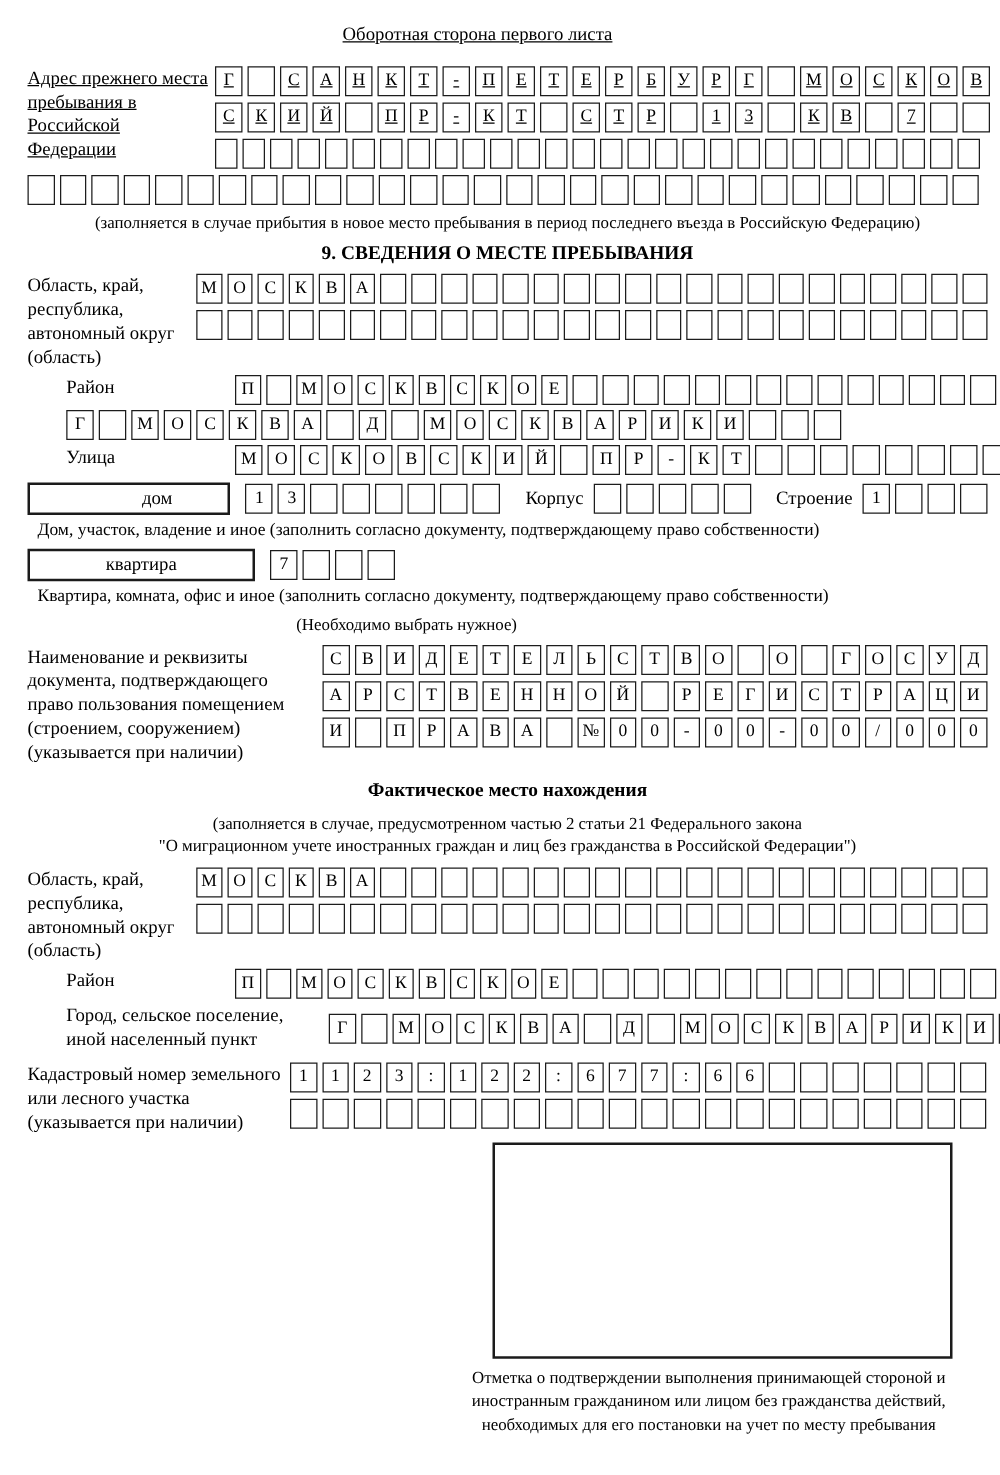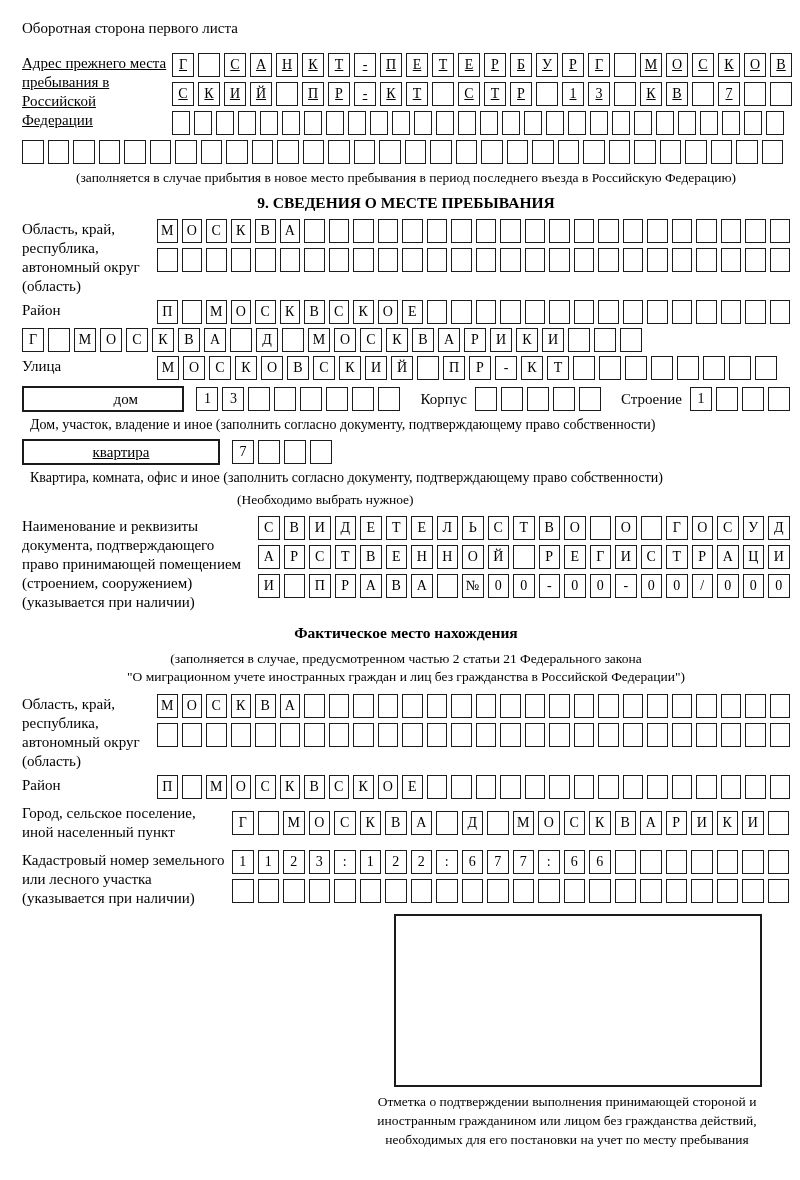--- a/index.html
+++ b/index.html
@@ -4,21 +4,21 @@
 <style>
   * { margin:0; padding:0; box-sizing:border-box; }
   html,body { background:#ffffff; }
   body {
     width:800px; height:1180px;
     font-family:"Liberation Serif","DejaVu Serif",serif;
     color:#000; font-size:15px; position:relative; overflow:hidden;
   }
   .page { width:800px; height:1180px; padding:20px 10px 0 22px; }
 
-  .header-note { text-align:left; padding-right:48px; font-size:15px; margin-bottom:16px; }
+  .header-note { text-align:center; padding-right:48px; font-size:15px; margin-bottom:16px;text-decoration:underline; }
 
   .grid { display:grid; column-gap:4px; margin-bottom:2px; }
   .g148 { grid-template-columns:146px 1fr;text-decoration:underline; }
   .g130 { grid-template-columns:131px 1fr; }
   .g143 { grid-template-columns:143px 1fr; }
   .g232 { grid-template-columns:232px 1fr; }
   .g208 { grid-template-columns:206px 1fr; }
   .flabel { font-size:15px; line-height:19px; padding-top:1px; }
 
   .rows { display:flex; flex-direction:column; gap:5px; }
@@ -38,40 +38,40 @@
   .fullrow { margin-top:5px; }
   .center-note { text-align:center; font-size:13.5px; margin-top:6px; }
   .sec-title { text-align:center; font-weight:bold; font-size:15.5px; margin:8px 0 7px 0; }
 
   .house-row { display:flex; align-items:center; margin-top:6px; }
   .big-box {
     height:26px; border:2px solid #1b1b1b;
     display:flex; align-items:center; justify-content:center; font-size:15px;
   }
   .dom-box { width:166px; margin-right:12px;padding-left:45px; }
-  .kv-box  { width:198px; margin-right:12px;text-decoration:underline; }
+  .kv-box  { width:182px; margin-right:12px; }
   .inline-label { font-size:15px; margin:0 8px 0 20px; }
   .row-caption { font-size:14px; margin:5px 0 6px 8px; }
 
   .stay-row { display:flex; align-items:center; margin-top:6px; gap:10px; }
   .checkbox {
     width:23px; height:25px; border:1.7px solid #1b1b1b;
     display:inline-flex; align-items:center; justify-content:center; font-size:14px;
   }
   .stay-note { font-size:13.5px; margin:3px 0 8px 215px; }
 
   .fact-title { text-align:center; font-weight:bold; font-size:15.5px; margin:12px 0 8px 0; }
   .fact-note { text-align:center; font-size:13.5px; line-height:18px; }
   .fact-note-wrap { margin-bottom:8px; }
 
   .stamp-wrap { width:430px; margin-left:auto; margin-right:8px; margin-top:6px; }
   .stamp-box { width:368px; height:173px; border:2px solid #1b1b1b; margin-left:auto; margin-right:20px; background:#fff; }
   .stamp-caption { text-align:center; font-size:13.5px; line-height:19px; margin-top:5px; }
 
-  .mt4 { margin-top:4px; } .mt8 { margin-top:8px; }
+  .mt4 { margin-top:4px;margin-left:31px; } .mt8 { margin-top:8px; }
 </style>
 </head>
 <body>
 
 <div class="page">
 
   <div class="header-note">Оборотная сторона первого листа</div>
 
   <div class="grid g148">
     <div class="flabel">Адрес прежнего места пребывания в Российской Федерации</div>
@@ -386,21 +386,21 @@
         <span class="cell"></span>
         <span class="cell"></span>
         <span class="cell"></span>
       </div>
   </div>
   <div class="row-caption">Квартира, комната, офис и иное (заполнить согласно документу, подтверждающему право собственности)</div>
 
   <div class="stay-note">(Необходимо выбрать нужное)</div>
 
   <div class="grid g232">
-    <div class="flabel">Наименование и реквизиты документа, подтверждающего право принимающей помещением (строением, сооружением) (указывается при наличии)</div>
+    <div class="flabel">Наименование и реквизиты документа, подтверждающего право пользования помещением (строением, сооружением) (указывается при наличии)</div>
     <div class="rows">
       <div class="cells cw215">
           <span class="cell">С</span>
           <span class="cell">В</span>
           <span class="cell">И</span>
           <span class="cell">Д</span>
           <span class="cell">Е</span>
           <span class="cell">Т</span>
           <span class="cell">Е</span>
           <span class="cell">Л</span>

